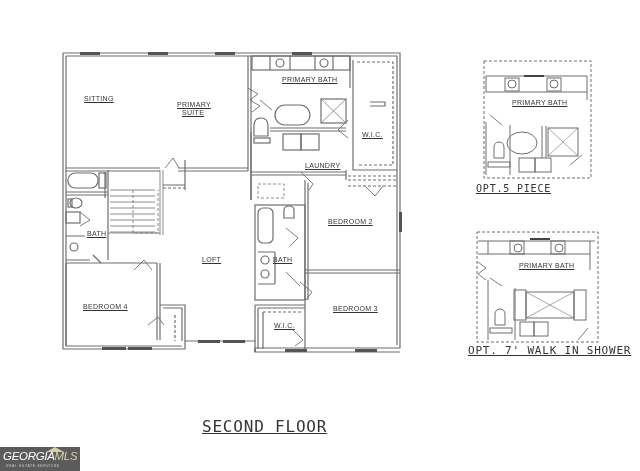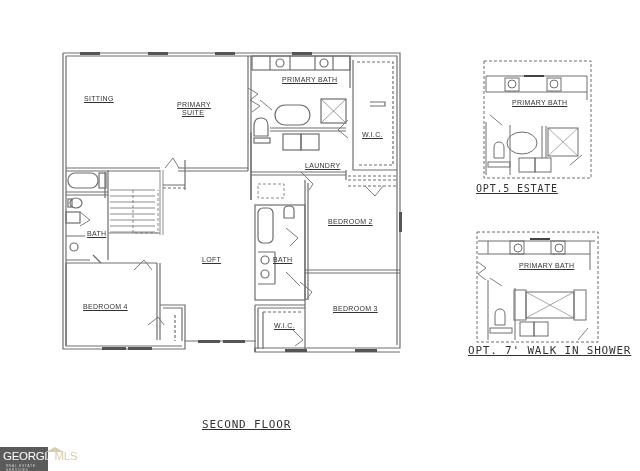--- a/index.html
+++ b/index.html
@@ -1,20 +1,20 @@
 <!DOCTYPE html>
 <html><head>
   <meta charset="utf-8">
   <style>
     html, body { margin:0; padding:0; background:#ffffff; }
     body { width:640px; height:471px; position:relative; overflow:hidden; font-family:"DejaVu Sans Mono", monospace; }
     #plan { position:absolute; left:0; top:0; width:640px; height:471px; }
     .lbl { position:absolute; font-family:"Liberation Sans", sans-serif; font-size:7px; color:#333; text-decoration:underline; letter-spacing:0.3px; white-space:nowrap; line-height:1; }
     .cap { position:absolute; font-family:"DejaVu Sans Mono", monospace; font-size:10px; color:#333; text-decoration:underline; letter-spacing:0.8px; white-space:nowrap; line-height:1; }
-    .logo { position:absolute; left:0; top:447px; width:48px; height:24px; background:#5b5b5b; color:#fff; }
+    .logo { position:absolute; left:0; top:447px; width:80px; height:24px; background:#5b5b5b; color:#fff;font-style:italic; }
     .logo-main { position:absolute; left:3px; top:3px; font-family:"Liberation Sans", sans-serif; font-size:11.5px; letter-spacing:-0.3px; font-weight:normal; }
     .logo-main .mls { color:#d9cfa6; }
     .logo-sub { position:absolute; left:6px; top:17px; font-family:"Liberation Sans", sans-serif; font-size:3.5px; letter-spacing:0.6px; color:#cfcfcf; }
     .roof { position:absolute; left:46px; top:0px; width:0; height:0; border-left:9px solid transparent; border-right:9px solid transparent; border-bottom:5px solid #d9cfa6; }
   </style>
 </head>
 <body>
 
 <svg id="plan" width="640" height="471" viewBox="0 0 640 471" xmlns="http://www.w3.org/2000/svg">
   <g fill="none" stroke="#6e6e6e" stroke-width="1.2">
@@ -183,23 +183,23 @@
 <div class="lbl" style="left:305px;top:162px;">LAUNDRY</div>
 <div class="lbl" style="left:87px;top:230px;">BATH</div>
 <div class="lbl" style="left:328px;top:218px;">BEDROOM 2</div>
 <div class="lbl" style="left:202px;top:256px;">LOFT</div>
 <div class="lbl" style="left:273px;top:256px;">BATH</div>
 <div class="lbl" style="left:83px;top:303px;">BEDROOM 4</div>
 <div class="lbl" style="left:333px;top:305px;">BEDROOM 3</div>
 <div class="lbl" style="left:274px;top:322px;">W.I.C.</div>
 
 <div class="lbl" style="left:512px;top:99px;">PRIMARY BATH</div>
-<div class="cap" style="left:476px;top:184px;">OPT.5 ESTATE</div>
+<div class="cap" style="left:476px;top:184px;">OPT.5 PIECE</div>
 <div class="lbl" style="left:519px;top:262px;">PRIMARY BATH</div>
 <div class="cap" style="left:468px;top:345px;font-size:11px;">OPT. 7' WALK IN SHOWER</div>
 
-<div class="cap" style="left:202px;top:419px;font-size:11px;">SECOND FLOOR</div>
+<div class="cap" style="left:202px;top:419px;font-size:16px;">SECOND FLOOR</div>
 
 <div class="logo">
   <span class="roof"></span>
   <div class="logo-main"><span>GEORGIA</span><span class="mls">MLS</span></div>
   <div class="logo-sub">REAL ESTATE SERVICES</div>
 </div>
 
 </body></html>

